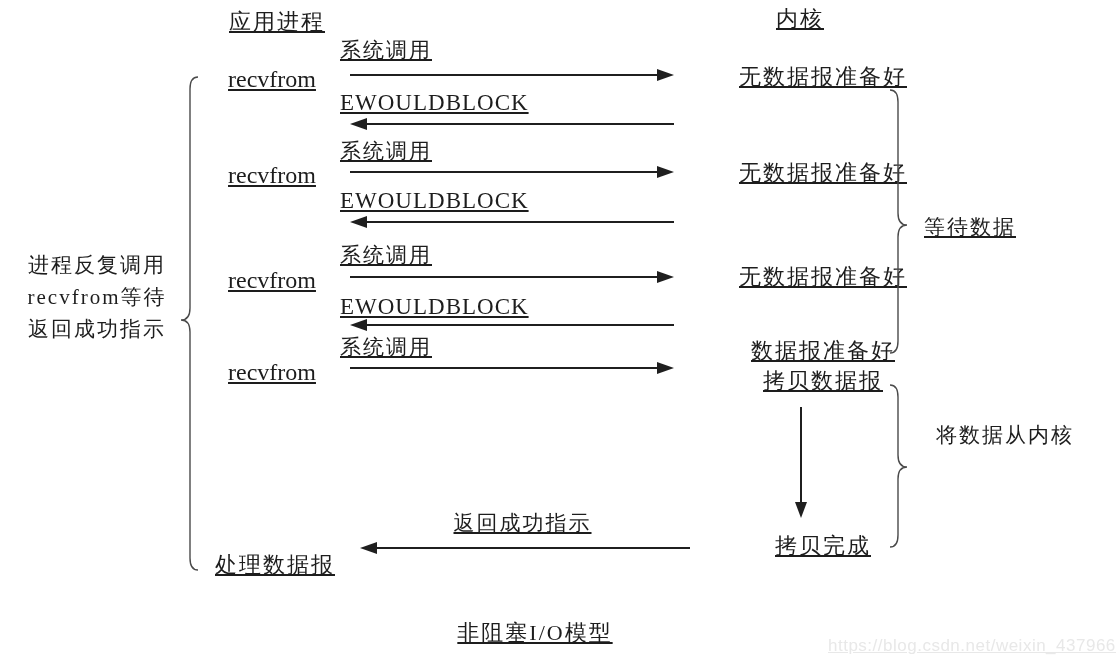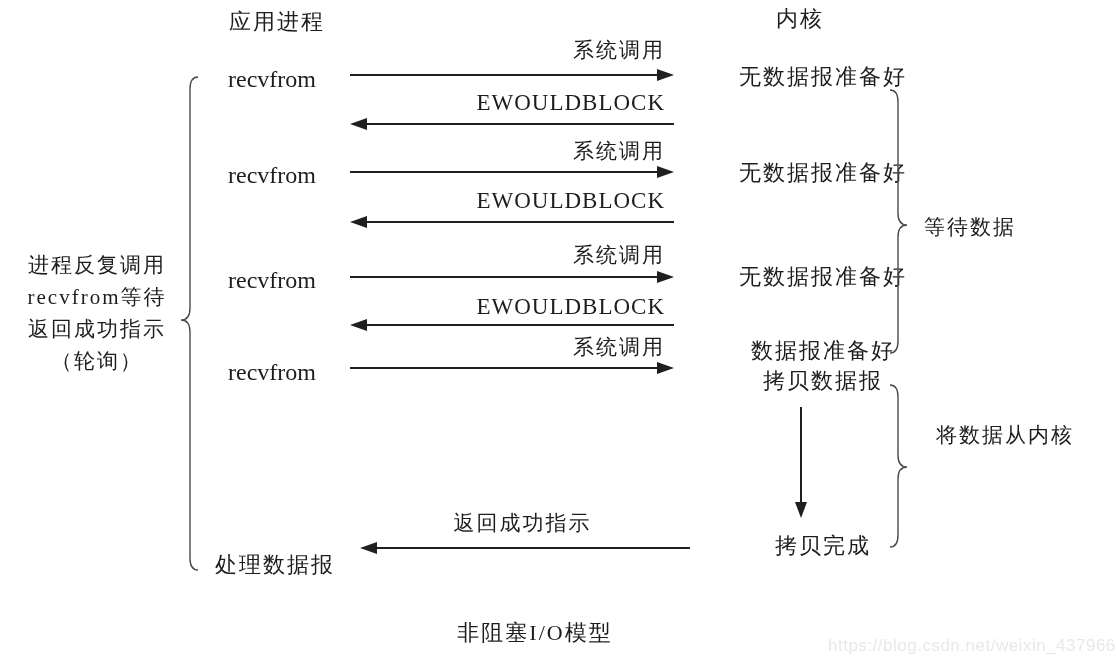--- a/index.html
+++ b/index.html
@@ -10,26 +10,26 @@
   }
   html,body{margin:0;padding:0;background:#ffffff;}
   #stage{
     position:relative;
     width:1116px;height:661px;
     background:#ffffff;
     overflow:hidden;
     font-family:"Liberation Serif","DejaVu Serif",serif;
     color:var(--text);
   }
-  .lbl{position:absolute;white-space:nowrap;line-height:26px;}
+  .lbl{position:absolute;white-space:nowrap;line-height:26px;text-decoration:underline;}
   .cn{font-size:22px;letter-spacing:2px;}
   .cn-sm{font-size:21px;letter-spacing:2px;}
   .latin{font-size:23px;letter-spacing:1px;}
   .caller{left:212px;width:120px;text-align:center;font-size:24px;}
-  .mid{left:340px;width:325px;text-align:right;}
+  .mid{left:340px;width:325px;text-align:left;}
   .mid-wide{left:360px;width:325px;text-align:center;}
   .kstate{left:718px;width:210px;text-align:center;}
 
   
   .arrow{position:absolute;height:2px;background:var(--line);}
   .arrow-right{left:350px;width:307px;}
   .arrow-right::after{
     content:"";position:absolute;right:-17px;top:-5px;
     border-left:17px solid var(--line);
     border-top:6px solid transparent;border-bottom:6px solid transparent;
@@ -70,21 +70,20 @@
 
 <div id="stage">
 
   <div class="lbl cn" style="left:212px;top:9px;width:130px;text-align:center;">应用进程</div>
   <div class="lbl cn" style="left:750px;top:6px;width:100px;text-align:center;">内核</div>
 
   <div class="left-note">
     <div>进程反复调用</div>
     <div>recvfrom等待</div>
     <div>返回成功指示</div>
-    <div>（轮询）</div>
   </div>
 
   <svg class="brace" style="left:176px;top:70px;" width="26" height="508" viewBox="0 0 26 508">
     <path d="M22,7 Q14,7 14,19 L14,238 Q14,250 5,250 Q14,250 14,262 L14,488 Q14,500 22,500"></path>
   </svg>
 
   <div class="lbl caller" style="top:66px;">recvfrom</div>
   <div class="lbl mid cn-sm" style="top:37px;">系统调用</div>
   <div class="arrow arrow-right" style="top:74px;"></div>
   <div class="lbl kstate cn" style="top:64px;">无数据报准备好</div>

